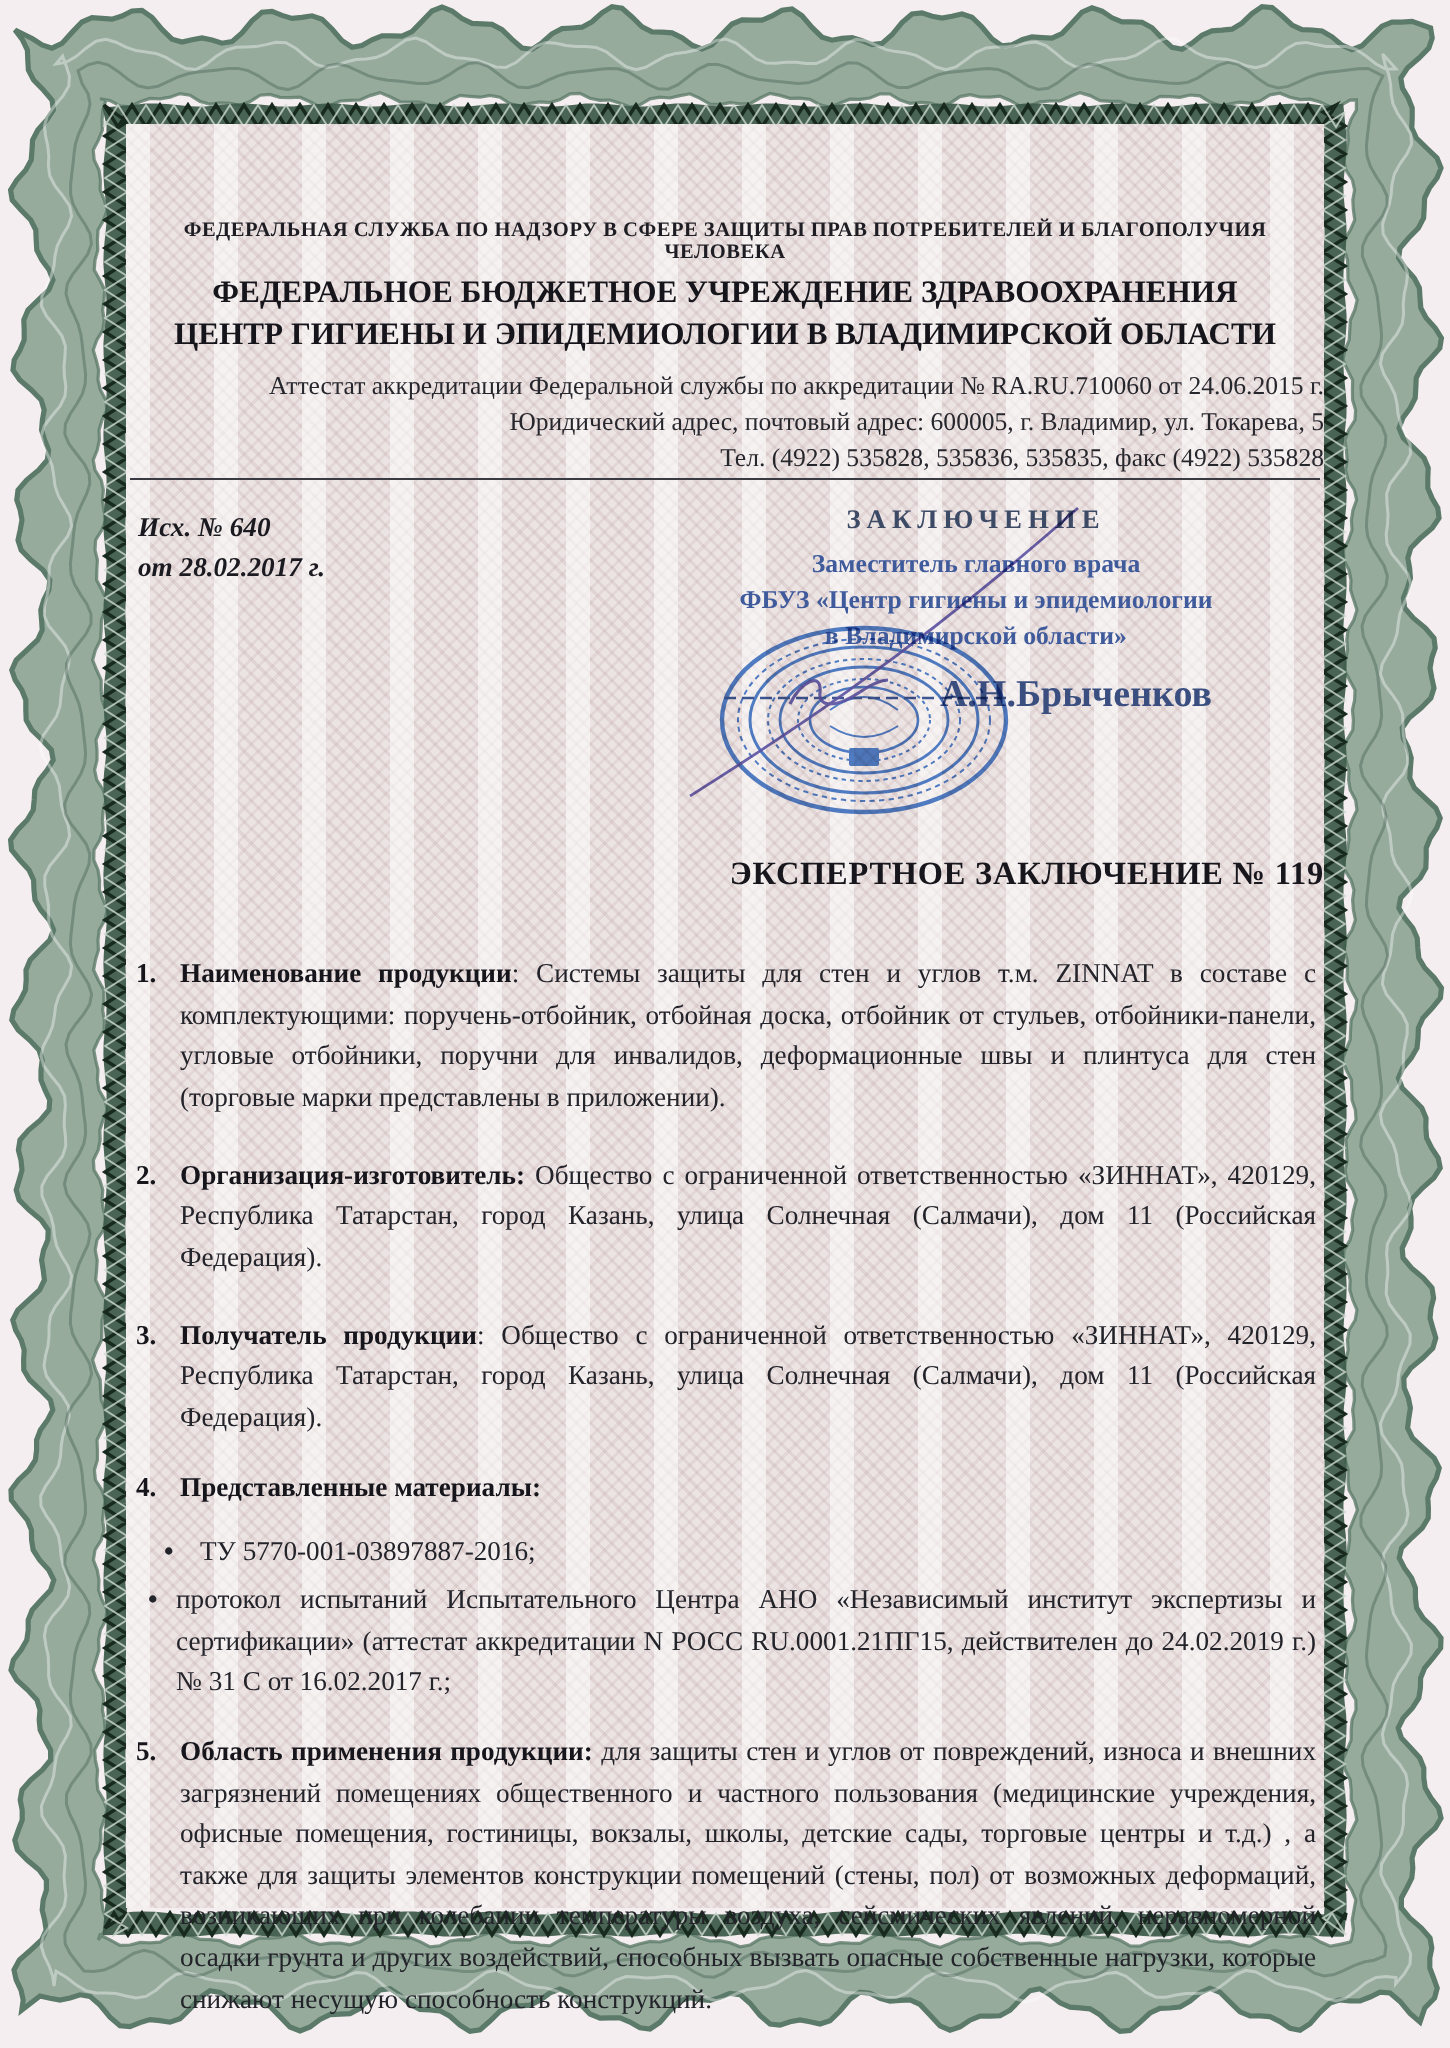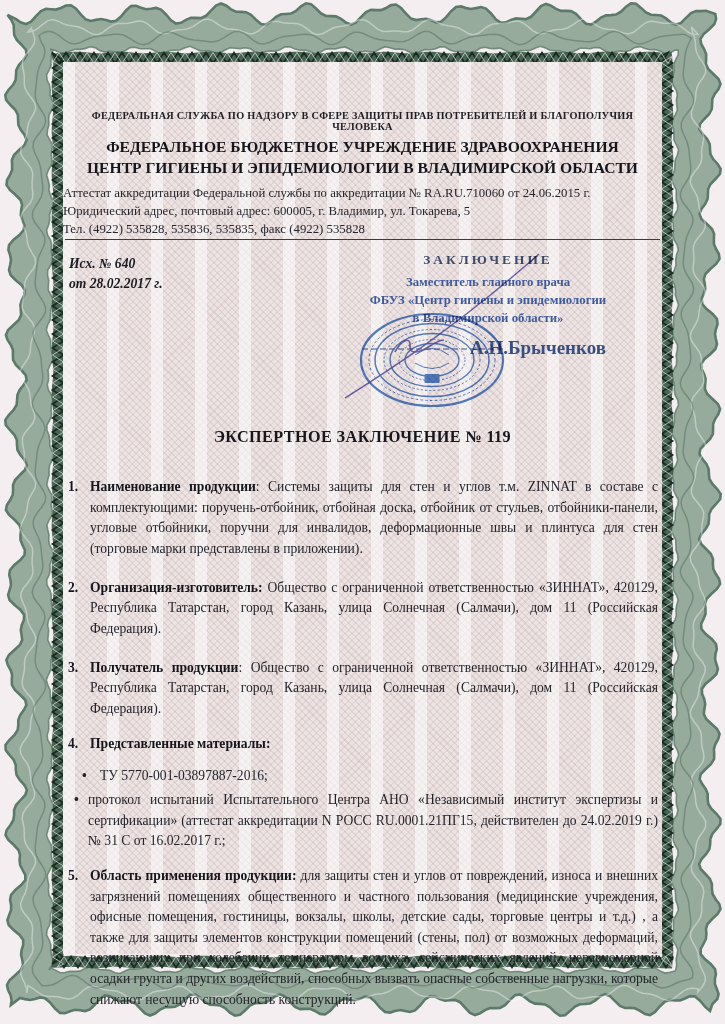--- a/index.html
+++ b/index.html
@@ -10,29 +10,29 @@
   .paper{position:absolute;left:63px;top:62px;right:63px;bottom:70px;
          background-color:#ece3e3;
          background-image:
            repeating-linear-gradient(90deg, rgba(255,255,255,.55) 0 12px, rgba(255,255,255,0) 12px 44px),
            repeating-linear-gradient(45deg, rgba(167,133,133,.16) 0 1.5px, transparent 1.5px 5px),
            repeating-linear-gradient(-45deg, rgba(167,133,133,.13) 0 1.5px, transparent 1.5px 5px);
          color:#23232a;}
   .abs{position:absolute;left:0;right:0;}
   .agency{top:48px;text-align:center;font-weight:bold;font-size:10.3px;letter-spacing:.25px;color:#1d1d23;}
   .orgname{top:74px;text-align:center;font-weight:bold;font-size:15.6px;line-height:1.35;color:#15151b;}
-  .info{top:122px;text-align:left;font-size:12.8px;line-height:1.42;color:#26262d;}
+  .info{top:122px;text-align:right;font-size:12.8px;line-height:1.42;color:#26262d;}
   .rule{top:177px;left:2px;right:2px;border-top:1.6px solid #3a3a42;height:0;}
   .outgoing{top:192px;left:6px;right:auto;font-weight:bold;font-size:13.6px;line-height:1.5;color:#1a1a20;font-style:italic;}
   .approval{top:190px;left:255px;right:4px;text-align:center;}
   .approve-label{font-weight:bold;font-size:13.4px;letter-spacing:3px;color:#3d4a66;margin-bottom:6px;}
   .approve-line{font-weight:bold;font-size:12.8px;line-height:1.4;color:#3f5b9b;}
   .sig-row{margin-top:9px;display:flex;justify-content:flex-end;padding-right:52px;}
   .sig-name{font-weight:bold;font-size:19px;color:#3a4f80;}
-  .doc-title{top:366px;text-align:center;font-weight:bold;font-size:16.2px;letter-spacing:.4px;color:#16161c;}
+  .doc-title{top:366px;text-align:right;font-weight:bold;font-size:16.2px;letter-spacing:.4px;color:#16161c;}
   .sections{top:404px;left:5px;right:4px;font-size:13.6px;line-height:1.52;text-align:justify;}
   .sec{position:relative;padding-left:22px;}
   .sec .num{position:absolute;left:0;font-weight:bold;color:#15151b;}
   .sec .lbl{font-weight:bold;color:#15151b;}
   .s1{margin-top:11px;} .s2{margin-top:18px;} .s3{margin-top:18px;}
   .s4{margin-top:14px;} .s5{margin-top:14px;}
   .mats{margin-top:12px;}
   .mat{position:relative;}
   .mat .bullet{position:absolute;font-weight:bold;}
   .mat1{padding-left:32px;} .mat1 .bullet{left:14px;}

